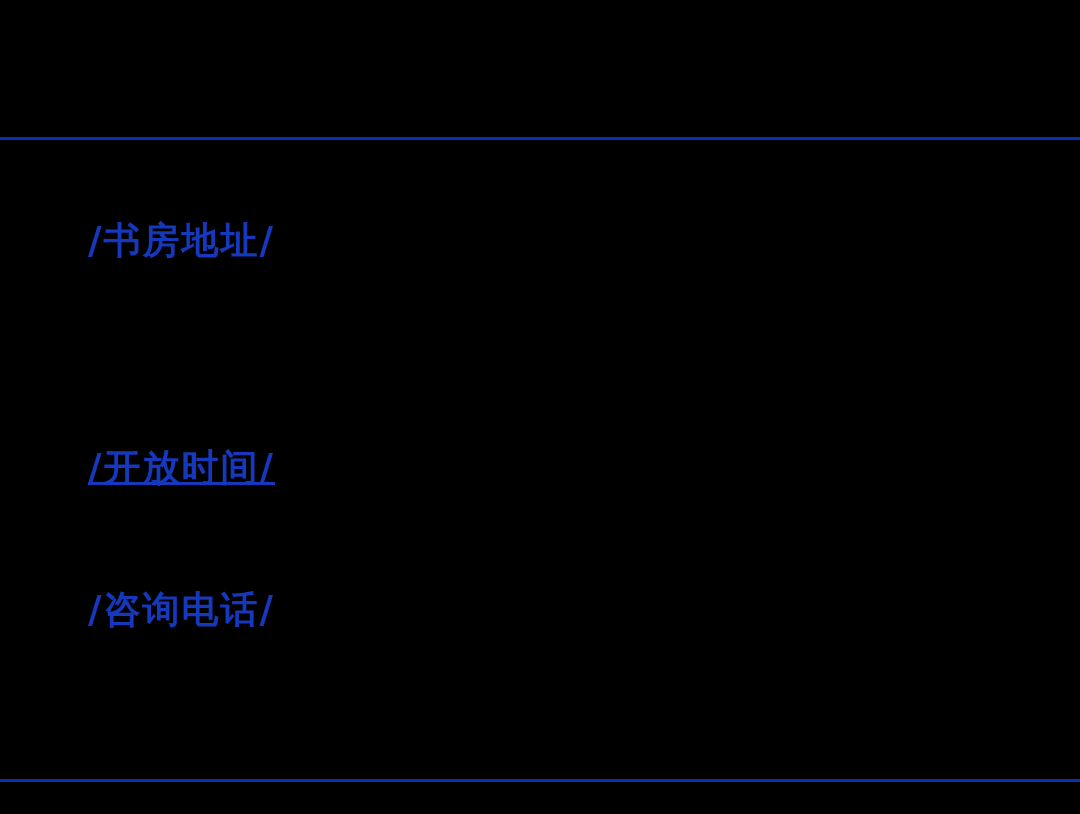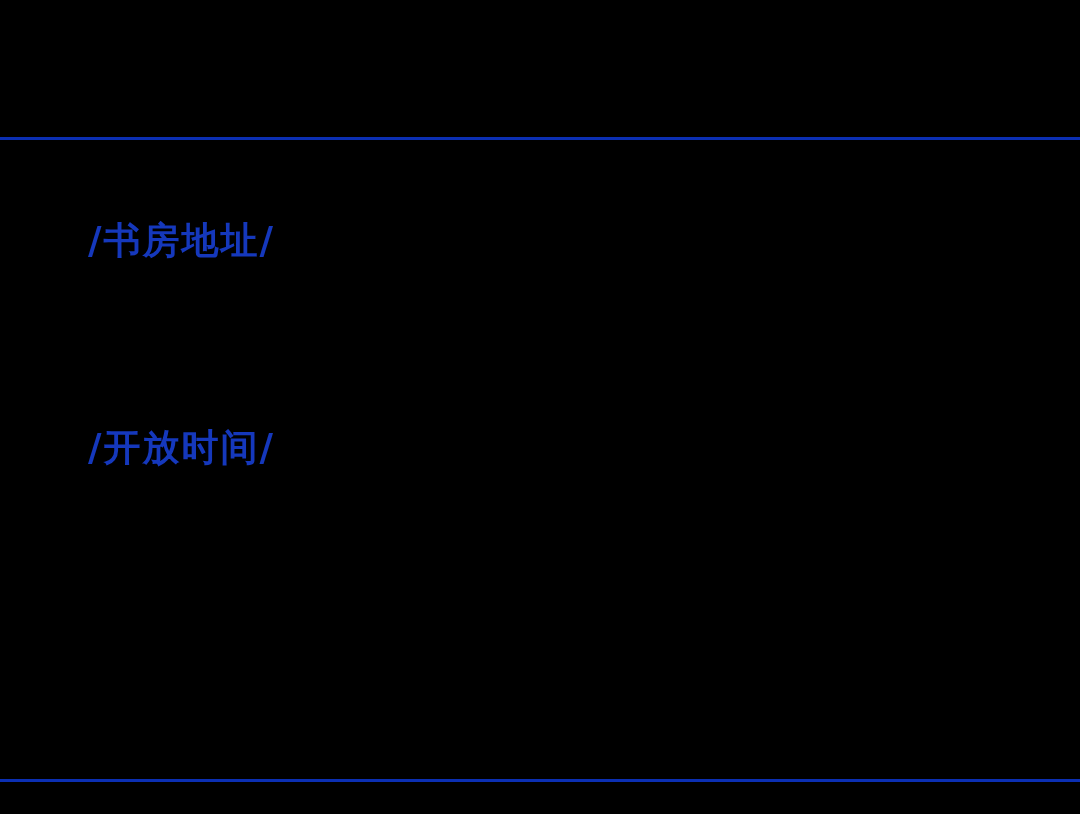--- a/index.html
+++ b/index.html
@@ -35,30 +35,31 @@
       position: absolute;
       left: 88px;
       color: #1538bc;
       font-size: 37px;
       font-weight: bold;
       letter-spacing: 2px;
       line-height: 1;
       white-space: nowrap;
     }
     .heading-address { top: 222px; }
-    .heading-hours   { top: 429px; }
+    .heading-hours   { top: 449px; text-decoration: underline; }
     .heading-phone   { top: 591px; }
   </style>
 </head>
 <body>
 
 <div class="page">
 
   <div class="rule rule-top"></div>
 
   <div class="section-heading heading-address">/书房地址/</div>
 
   <div class="section-heading heading-hours">/开放时间/</div>
 
+  <div class="section-heading heading-phone">/咨询电话/</div>
 
   <div class="rule rule-bottom"></div>
 
 </div>
 
 </body></html>

